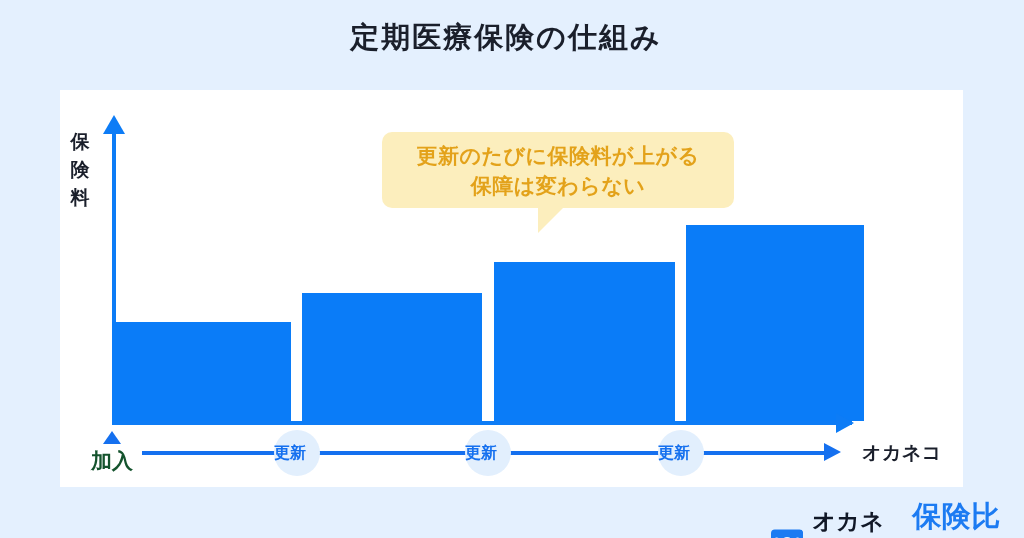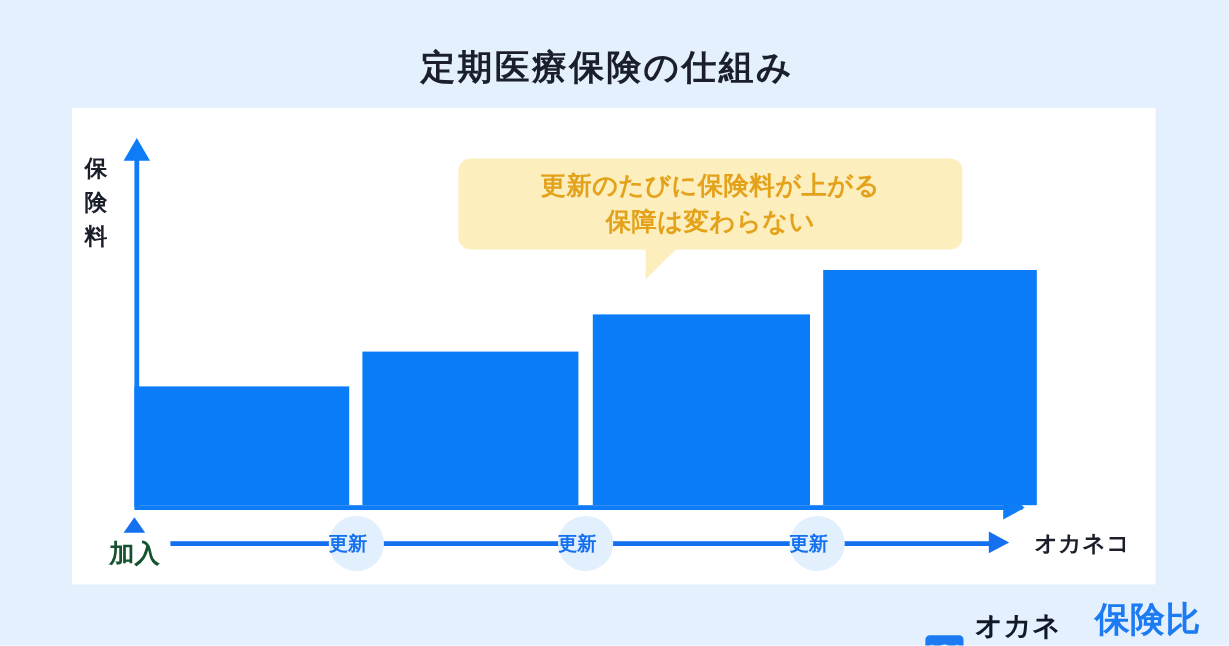--- a/index.html
+++ b/index.html
@@ -7,21 +7,21 @@
     width:1024px;height:538px;
     background:#E4F0FE;
     font-family:"Liberation Sans","DejaVu Sans",sans-serif;
     overflow:hidden;
     position:relative;
   }
   #stage{position:absolute;left:0;top:0;width:1024px;height:538px;}
 
   
   .title{
-    position:absolute;left:0;top:40px;width:1012px;
+    position:absolute;left:0;top:20px;width:1012px;
     text-align:center;
     font-size:29px;font-weight:bold;color:#1A1F2B;
     letter-spacing:2px;
     line-height:34px;
   }
 
   
   .card{
     position:absolute;left:60px;top:90px;
     width:903px;height:397px;
@@ -49,21 +49,21 @@
   }
   .y-axis-label span{display:block;}
 
   
   .bar{position:absolute;background:#0A7CF8;bottom:0;}
   .bars-wrap{position:absolute;left:0;top:0;width:1024px;height:421px;}
 
   
   .callout{
     position:absolute;left:382px;top:132px;
-    width:420px;height:76px;
+    width:352px;height:76px;
     background:#FCEEBD;
     border-radius:10px;
     box-sizing:border-box;
     padding-top:9px;
   }
   .callout-text{
     font-size:21px;font-weight:bold;color:#E3A21A;
     text-align:center;line-height:30px;letter-spacing:0.5px;
   }
   .callout-text span{display:block;}

